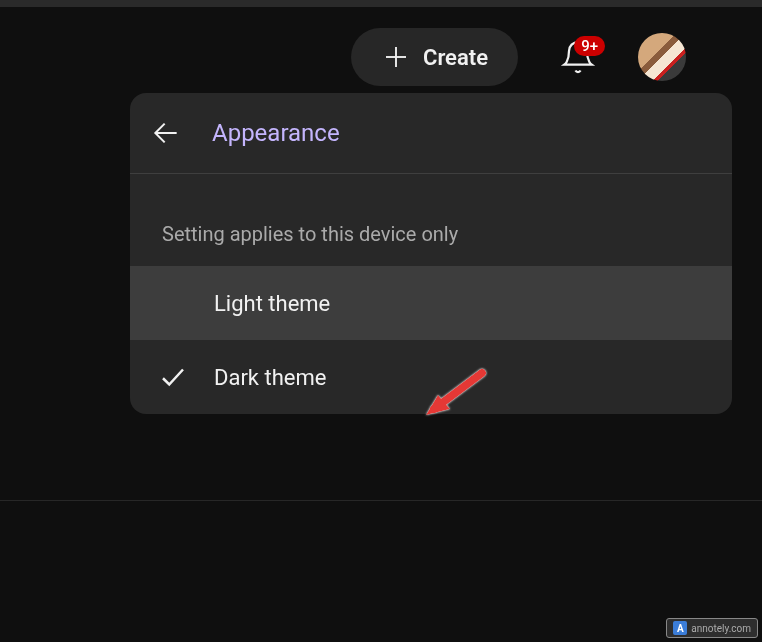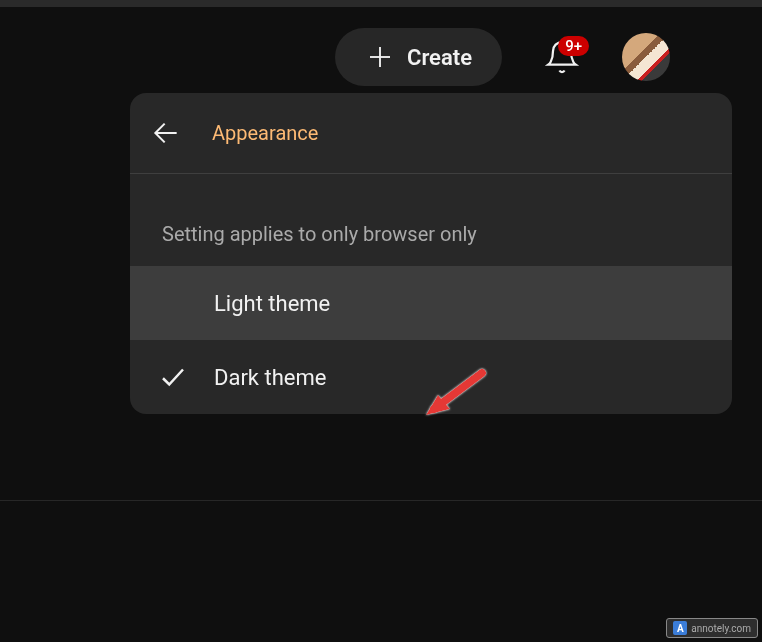--- a/index.html
+++ b/index.html
@@ -20,21 +20,21 @@
       top: 0;
       left: 0;
       right: 0;
       height: 7px;
       background: #2a2a2a;
     }
     .header {
       position: absolute;
       top: 7px;
       left: 0;
-      right: 16px;
+      right: 0;
       height: 100px;
       display: flex;
       justify-content: flex-end;
       align-items: center;
       padding-right: 76px;
       gap: 30px;
     }
     .create-button {
       display: flex;
       align-items: center;
@@ -108,22 +108,22 @@
       align-items: center;
       gap: 30px;
       padding: 24px 20px;
       border-bottom: 1px solid #3f3f3f;
     }
     .popup-header svg {
       width: 32px;
       height: 32px;
     }
     .popup-title {
-      color: #fdba74;
-      font-size: 20px;
+      color: #c4b5fd;
+      font-size: 24px;
       font-weight: 400;
     }
     .popup-hint {
       color: #aaaaaa;
       font-size: 20px;
       font-weight: 400;
       padding: 48px 32px 20px 32px;
     }
     .menu-item {
       display: flex;
@@ -210,21 +210,21 @@
 <div class="hr-line"></div>
 
 <div class="popup">
   <div class="popup-header">
     <svg viewBox="0 0 24 24" fill="none" stroke="#f1f1f1" stroke-width="1.5">
       <line x1="20" y1="12" x2="4" y2="12"></line>
       <polyline points="11,5 4,12 11,19"></polyline>
     </svg>
     <div class="popup-title">Appearance</div>
   </div>
-  <div class="popup-hint">Setting applies to only browser only</div>
+  <div class="popup-hint">Setting applies to this device only</div>
 
 
   <div class="menu-item hover">
     <div class="check-slot"></div>
     <div class="menu-label">Light theme</div>
   </div>
 
   <div class="menu-item">
     <div class="check-slot">
       <svg viewBox="0 0 24 24" fill="none" stroke="#f1f1f1" stroke-width="2">

